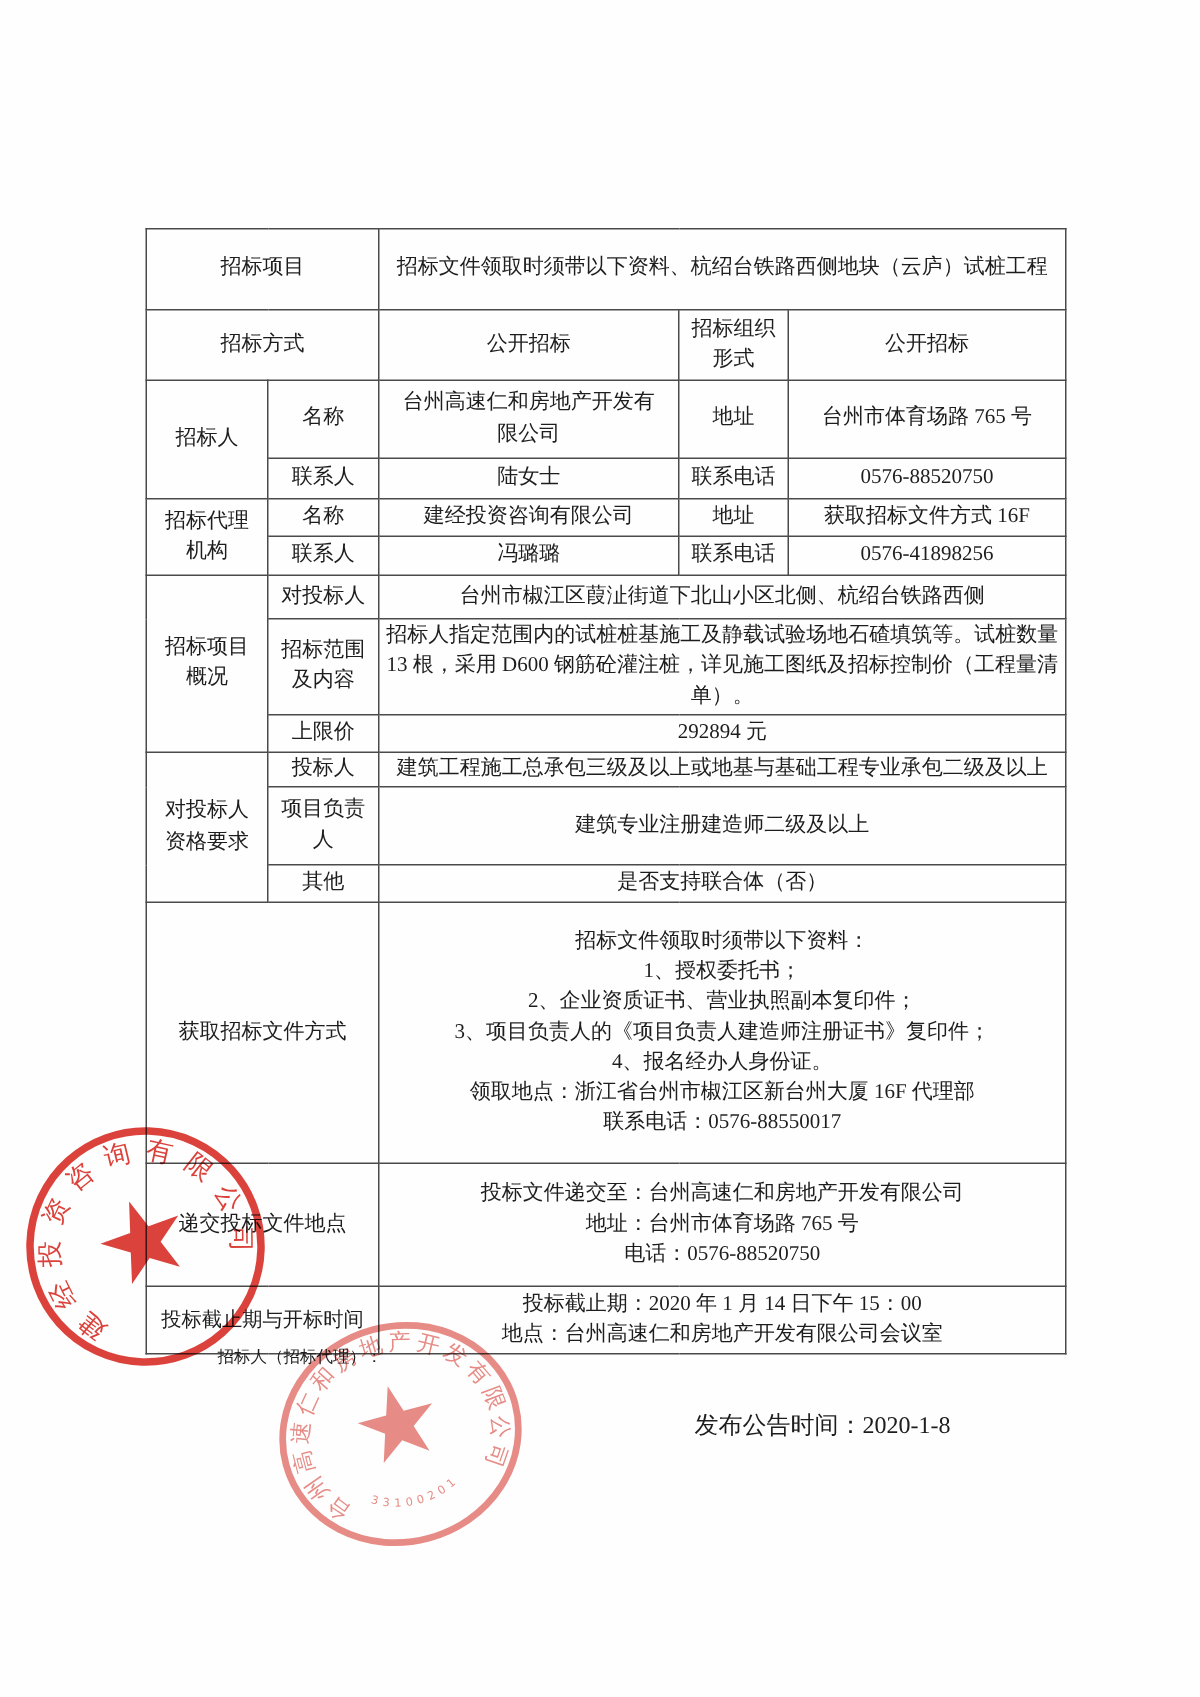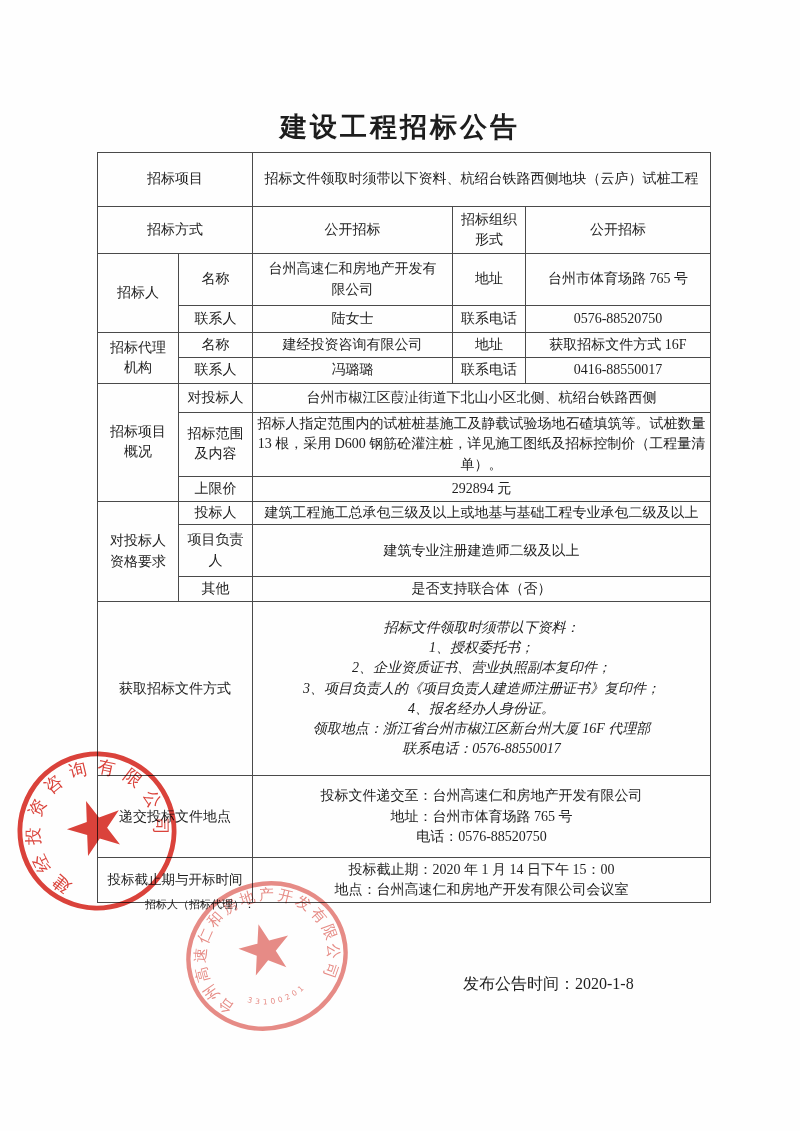--- a/index.html
+++ b/index.html
@@ -16,36 +16,35 @@
   table.doc{
     position:absolute;left:97px;top:152px;width:613px;
     border-collapse:collapse;table-layout:fixed;font-size:14px;border-radius:14px;
   }
   table.doc td{
     border:1px solid #4a4a4a;text-align:center;vertical-align:middle;
     padding:1px 4px;line-height:1.45;
   }
   td.pre{white-space:pre-line;}
   td.lt{text-align:left;padding-left:10px;padding-right:8px;}
-  td.obtain{line-height:25px;font-style:italic;}
+  td.obtain{line-height:25px;}
   td.submit{line-height:26px;}
   td.deadline{line-height:21px;}
   td.scope{line-height:24px;text-align:left;padding:2px 8px;}
   .sign-line{position:absolute;left:145px;top:897px;font-size:11px;}
-  .publish-line{position:absolute;left:463px;top:974px;font-size:16px;}
+  .publish-line{position:absolute;left:463px;top:940px;font-size:16px;}
   .seal{position:absolute;pointer-events:none;mix-blend-mode:multiply;}
   #seal-agency{left:-14px;top:720px;}
   #seal-bidder{left:166px;top:858px;}
 </style>
 </head>
 <body>
 
 <div class="page">
 
-  <div class="doc-title">建设工程招标公告</div>
 
   <table class="doc">
     <colgroup>
       <col style="width:81px">
         <col style="width:74px">
         <col style="width:200px">
         <col style="width:73px">
         <col style="width:185px">
     </colgroup>
     <tbody>
@@ -79,21 +78,21 @@
 机构</td>
       <td>名称</td>
       <td>建经投资咨询有限公司</td>
       <td>地址</td>
       <td>获取招标文件方式 16F</td>
     </tr>
     <tr style="height:26px">
       <td>联系人</td>
       <td>冯璐璐</td>
       <td>联系电话</td>
-      <td>0416-88550017</td>
+      <td>0576-41898256</td>
     </tr>
     <tr style="height:29px">
       <td rowspan="3" class="pre">招标项目
 概况</td>
       <td>对投标人</td>
       <td colspan="3">台州市椒江区葭沚街道下北山小区北侧、杭绍台铁路西侧</td>
     </tr>
     <tr style="height:55px">
       <td class="pre">招标范围
 及内容</td>

